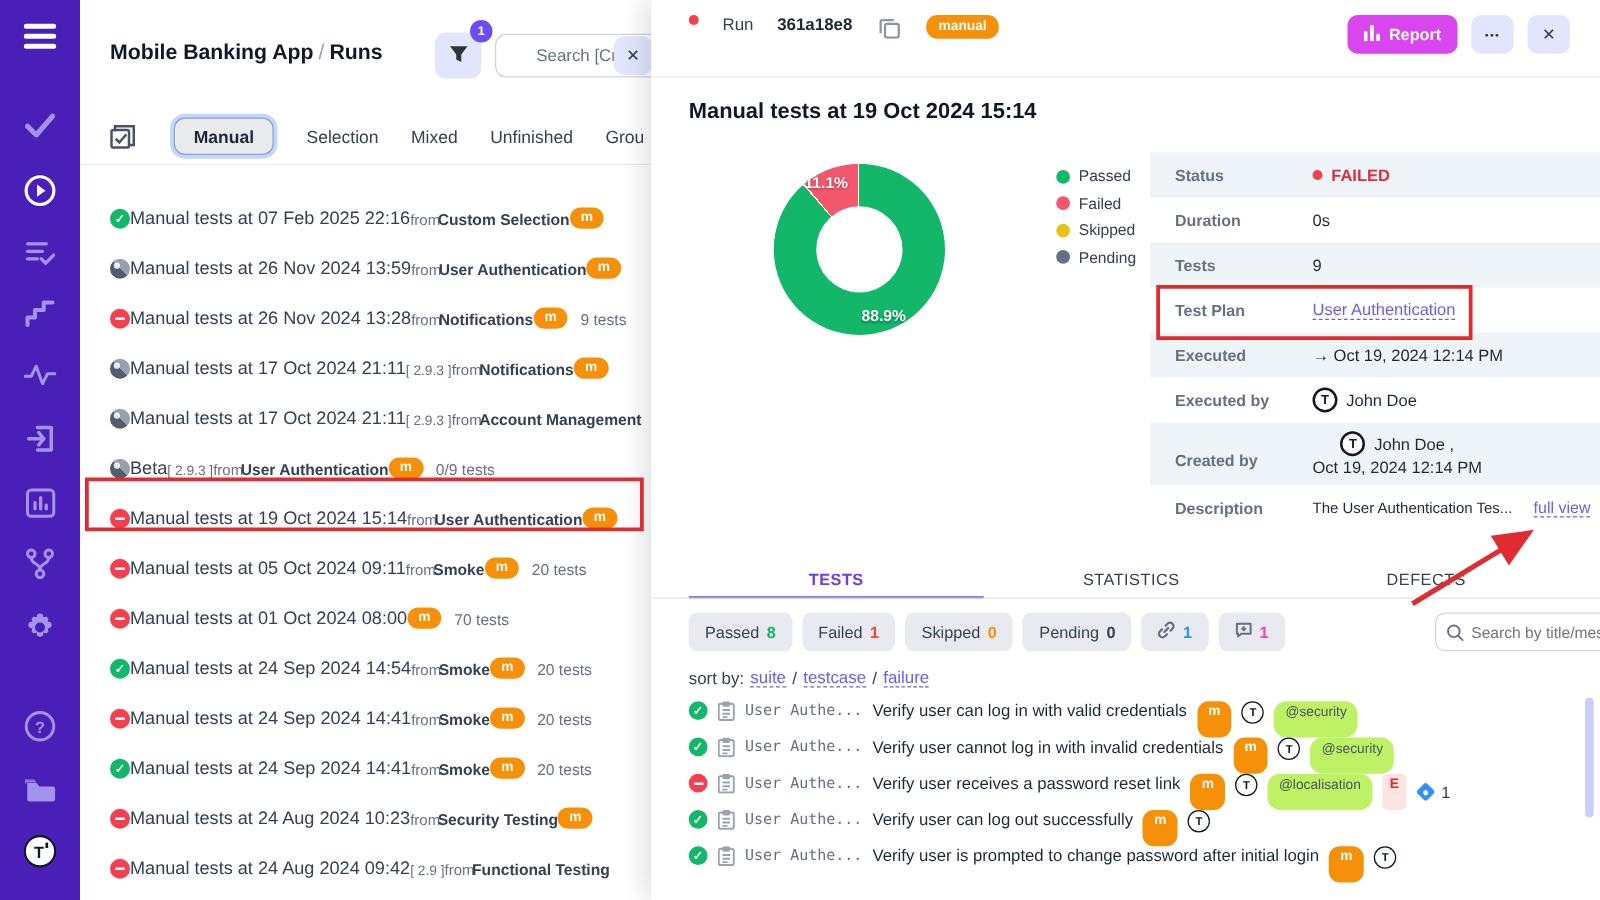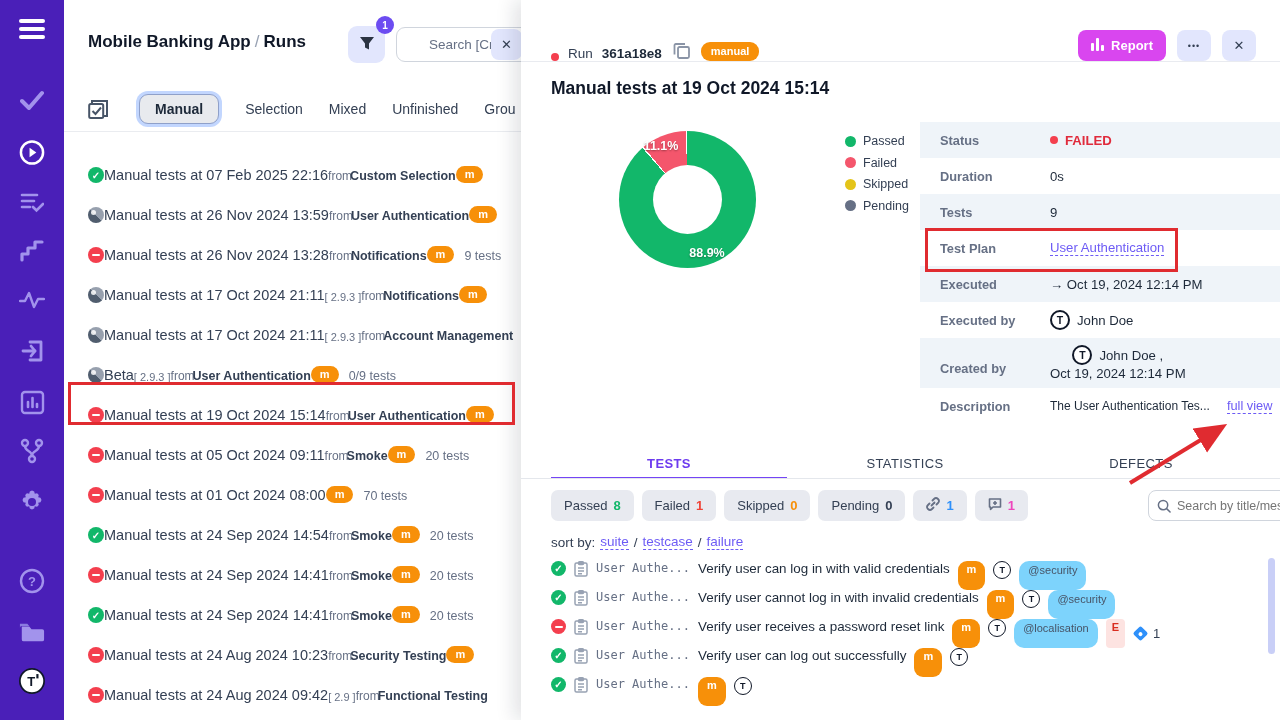--- a/index.html
+++ b/index.html
@@ -50,21 +50,21 @@
   .status-icon.failed { background:#F43F4E; }
   .status-icon.failed::after { content:""; position:absolute; left:4px; top:7px; width:8px; height:2.4px; background:#fff; border-radius:1px; }
   .status-icon.pending { background:linear-gradient(225deg,#97A0AE 0 50%,#505D6E 50%); }
   .status-icon.pending::after { content:""; position:absolute; left:2.5px; top:2.5px; width:5px; height:5px;
                                 border-radius:50%; background:rgba(255,255,255,.85); }
 
   
   .detail { position:absolute; left:521px; top:0; width:759px; height:720px; background:#fff;
             box-shadow:-7px 0 18px rgba(16,24,40,.12); z-index:10; overflow:hidden; }
   .topbar { position:absolute; left:0; top:0; width:759px; height:62px; border-bottom:1px solid #E9EBF0;
-            display:flex; align-items:flex-end; padding:0 24px 0 30px; gap:9px; }
+            display:flex; align-items:flex-start; padding:12px 24px 0 30px; gap:19px; }
   .dot { width:8px; height:8px; border-radius:50%; background:#F43F4E; flex:none; }
   .run-label { font-size:13.5px; color:#344054; }
   .run-id { font-size:13.5px; font-weight:bold; color:#1D2939; }
   .copy-btn { background:none; border:none; cursor:pointer; display:flex; padding:2px; }
   .top-right { margin-left:auto; display:flex; gap:11px; align-items:center; }
   .report-btn { background:#d946ef; color:#fff; border:none; border-radius:8px; height:31px; padding:0 13px;
                 font-size:13px; font-weight:bold; display:flex; align-items:center; gap:7px; cursor:pointer; font-family:inherit; }
   .sq-btn { background:#E2E6FD; border:none; border-radius:8px; width:34px; height:31px; color:#344054;
             font-size:13px; cursor:pointer; display:flex; align-items:center; justify-content:center; }
   .detail-title { position:absolute; left:30px; top:78px; font-size:17.5px; font-weight:bold; color:#101828; }
@@ -114,21 +114,21 @@
   .tests-search-icon { position:absolute; left:9px; top:9px; }
 
   
   .sort-row { position:absolute; left:30px; top:534px; font-size:13.5px; color:#344054; display:flex; gap:5px; align-items:center; }
   .tests-list { position:absolute; left:0; top:561px; width:759px; }
   .test-row { height:29px; display:flex; gap:8px; padding:0 0 0 30px; white-space:nowrap; cursor:pointer; }
   .test-row .status-icon { width:15px; height:15px; }
   .suite-name { font-family:"DejaVu Sans Mono",monospace; font-size:12px; color:#667085; width:94px; flex:none; }
   .test-title { font-size:13.4px; color:#1D2939; }
   .test-row .avatar { width:18px; height:18px; font-size:9px; border-width:1.5px; }
-  .tag { background:#7dd3fc; color:#475467; border-radius:10px; font-size:11px; padding:2.5px 9px; }
+  .tag { background:#bef264; color:#475467; border-radius:10px; font-size:11px; padding:2.5px 9px; }
   .err-badge { background:#FDE3E1; color:#D92D20; font-size:11px; font-weight:bold; border-radius:4px; padding:2px 6px; }
   .defect { display:flex; align-items:center; gap:7px; margin-left:2px; }
   .diamond { width:11px; height:11px; background:#2E90FA; transform:rotate(45deg); border-radius:2px; position:relative; }
   .diamond::after { content:""; position:absolute; left:3.5px; top:3.5px; width:4px; height:4px; background:#fff; border-radius:50%; }
   .defect .dcount { font-size:13px; color:#344054; }
   .scroll-thumb { position:absolute; right:5px; top:558px; width:7px; height:96px; background:#C9CFF7; border-radius:4px; cursor:pointer; }
 
   
   .annot { position:absolute; border:3px solid #E02B30; z-index:60; pointer-events:none; }
   .annot-box-run { left:68px; top:382px; width:447px; height:43px; }
@@ -679,20 +679,21 @@
   <div class="test-row">
     <span class="status-icon passed"></span>
     <span><svg width="14" height="16" viewBox="0 0 14 16">
             <g stroke="#98A2B3" stroke-width="1.5" fill="none">
               <rect x="1" y="2" width="12" height="13" rx="1.5"></rect>
               <rect x="4.5" y="0.8" width="5" height="2.8" rx="1" fill="#98A2B3"></rect>
               <path d="M4 7 H10 M4 10 H10 M4 12.7 H8"></path>
             </g>
           </svg></span>
     <span class="suite-name">User Authe...</span>
+    <span class="test-title">Verify user is prompted to change password after initial login</span>
     <span class="m-badge">m</span>
     <span class="avatar">T</span>
     <span class="tags-slot" style="display:flex;gap:6px"></span>
 
   </div>
 </div>
   <div class="scroll-thumb"></div>
 </section>
 
 <div class="annot annot-box-run"></div>

